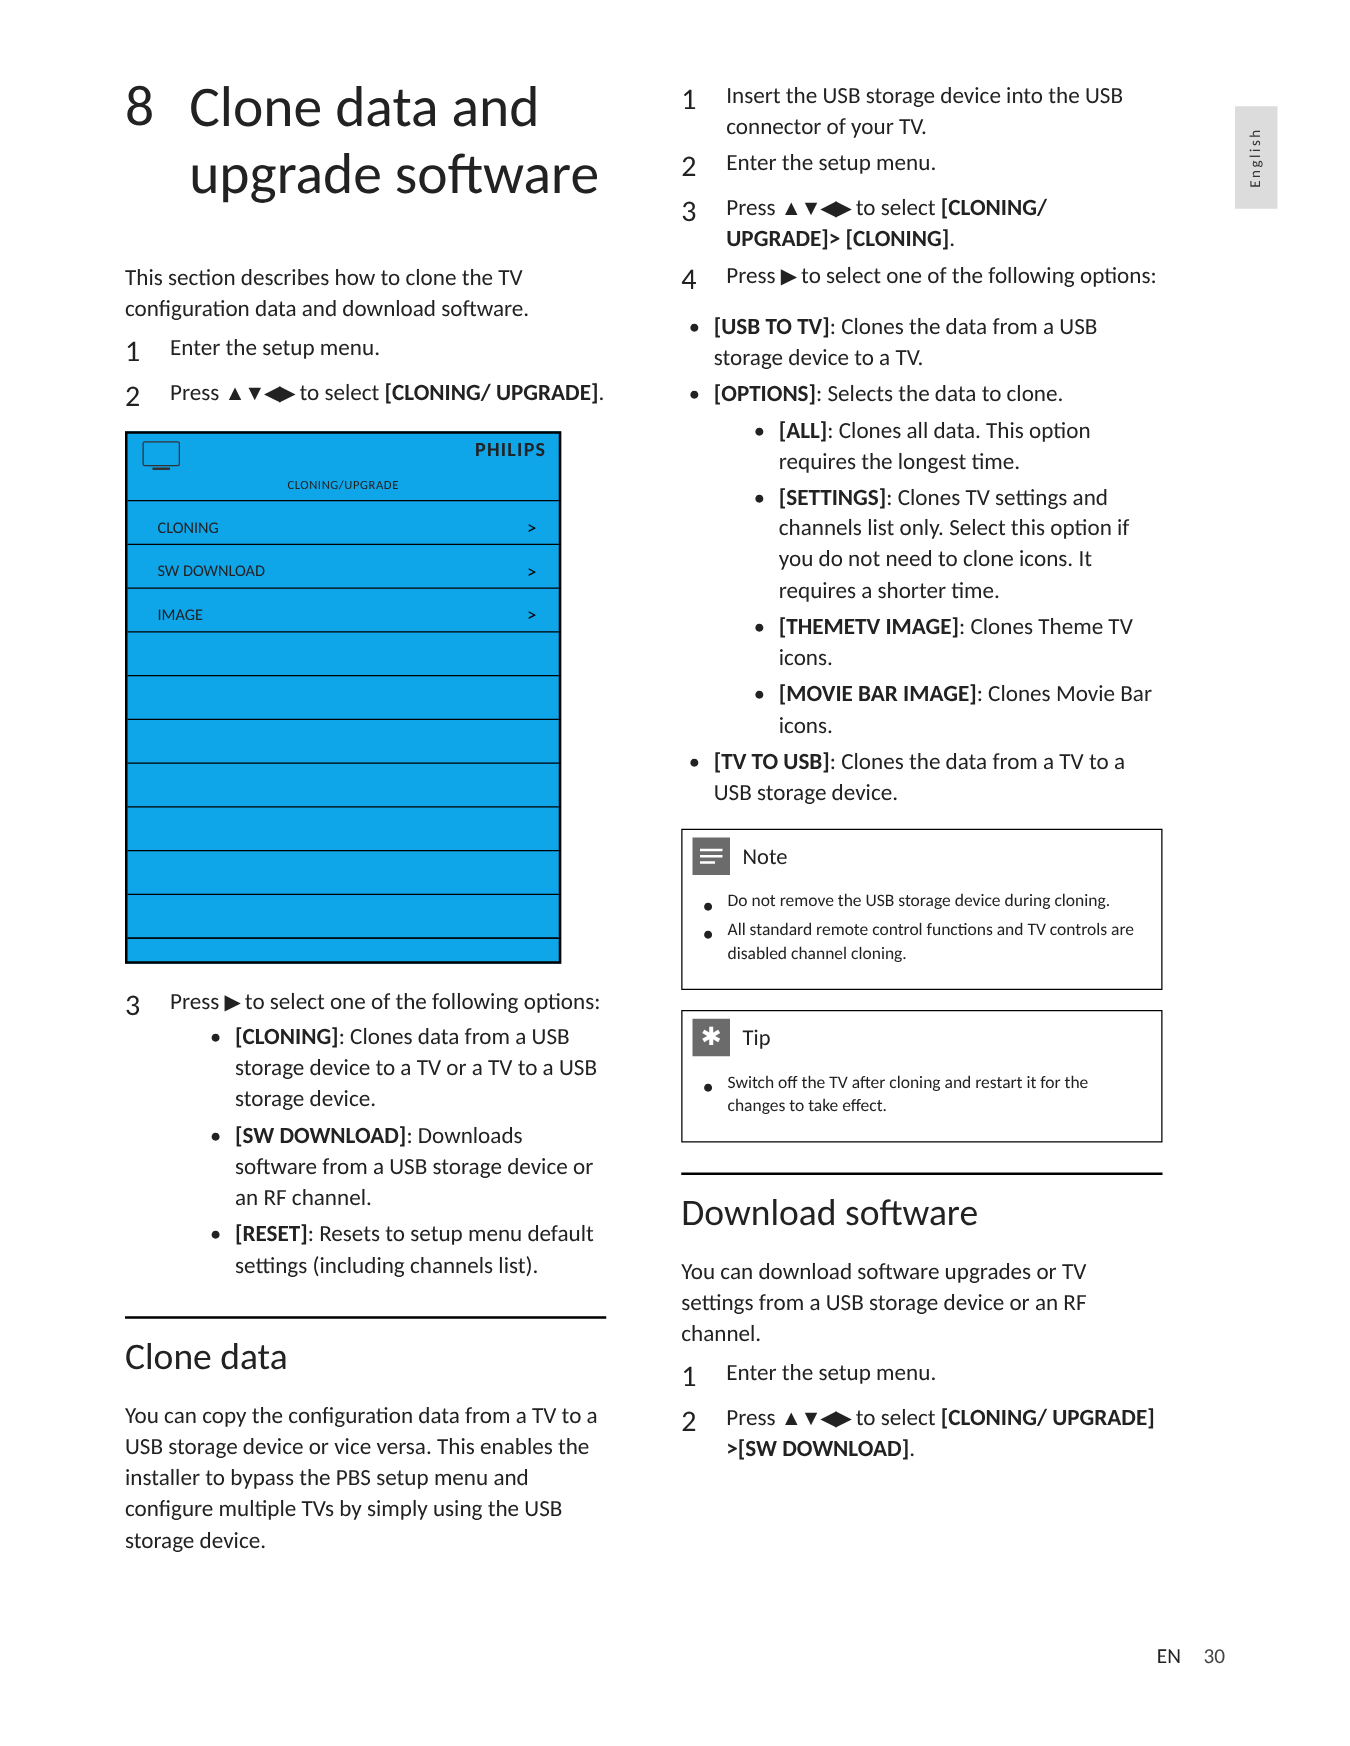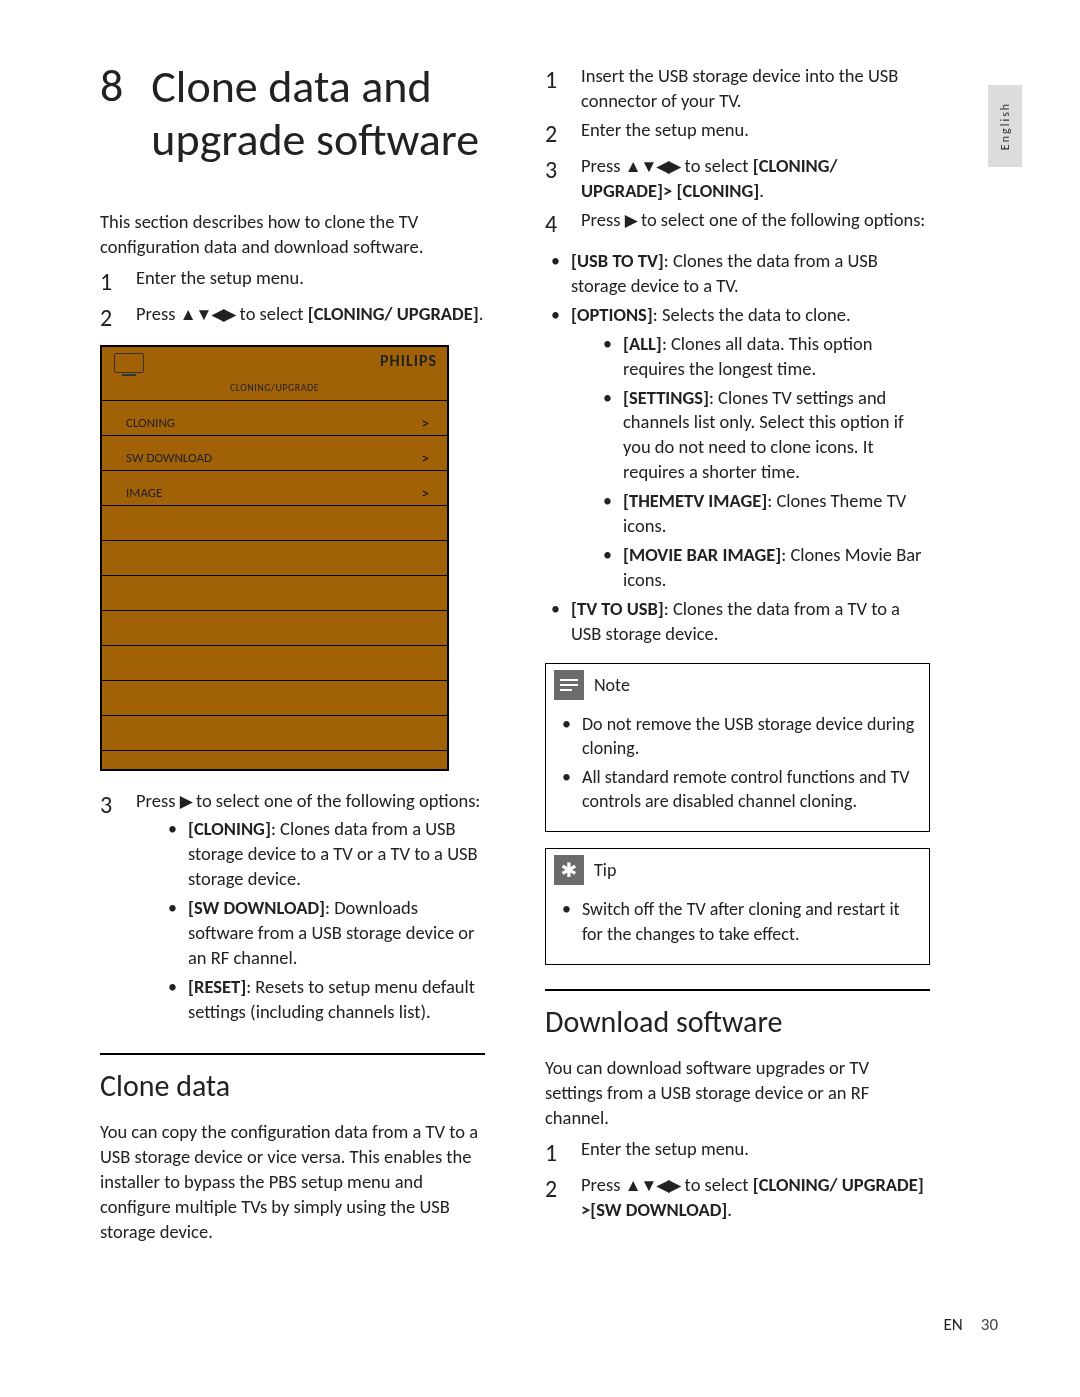--- a/index.html
+++ b/index.html
@@ -89,21 +89,21 @@
   h2.sec {
     font-size: 30px;
     font-weight: 400;
     margin: 8px 0 16px;
   }
 
   .tv-screenshot {
     border: 2px solid #000;
     width: 345px;
     margin: 10px 0 18px;
-    background:#a16207;
+    background:#0ea5e9;
   }
   .tvhead {
     display:flex; justify-content:flex-end; align-items:center;
     padding: 4px 10px 0;
   }
   .tvbrand { font-weight:700; font-size:16px; letter-spacing:1px; }
   .tvmonitor {
     position:absolute; left:12px; top:6px; width:30px; height:22px;
   }
   .tvmonitor:before{
@@ -164,28 +164,28 @@
     width:18px; height:2px; background:#fff; display:block; position:relative;
   }
   .notebox .nicon.note span:before, .notebox .nicon.note span:after{
     content:""; position:absolute; left:0; width:18px; height:2px; background:#fff;
   }
   .notebox .nicon.note span:before{ top:-5px; }
   .notebox .nicon.note span:after{ top:5px; width:12px; }
   .notebox .nicon.tip { font-size:20px; color:#fff; }
   .notebox .ntitle { font-size:18px; }
   .notebox ul.bul { padding: 4px 12px 10px 10px; }
-  .notebox ul.bul > li { font-size:18px; }
+  .notebox ul.bul > li { font-size:14px; }
 
   .arrows { font-family: Arial, sans-serif; letter-spacing:-1px; font-size:17px; }
 
   .footer {
     position:absolute;
     bottom: 62px;
-    right: 82px;
+    right: 100px;
     font-size: 17px;
     display:flex; gap:18px; align-items:baseline;
   }
   .footer .pn { color:#444; }
 </style>
 </head>
 <body>
 
 <div class="page">
   <div class="lang-tab">

